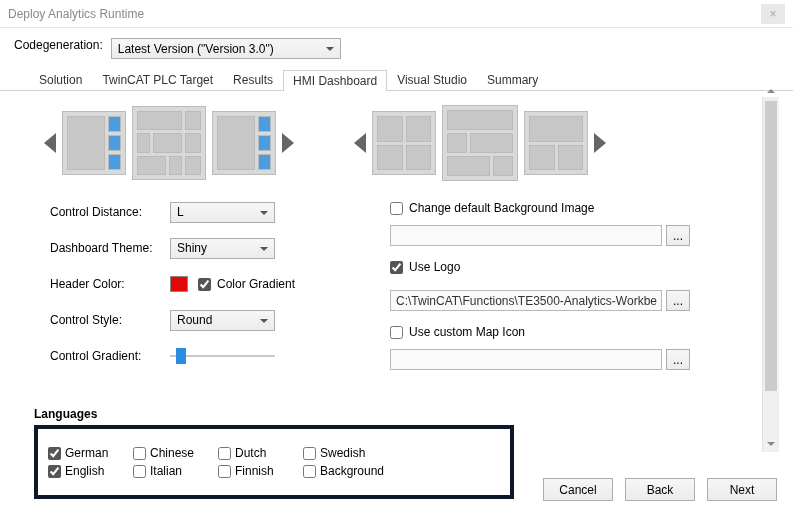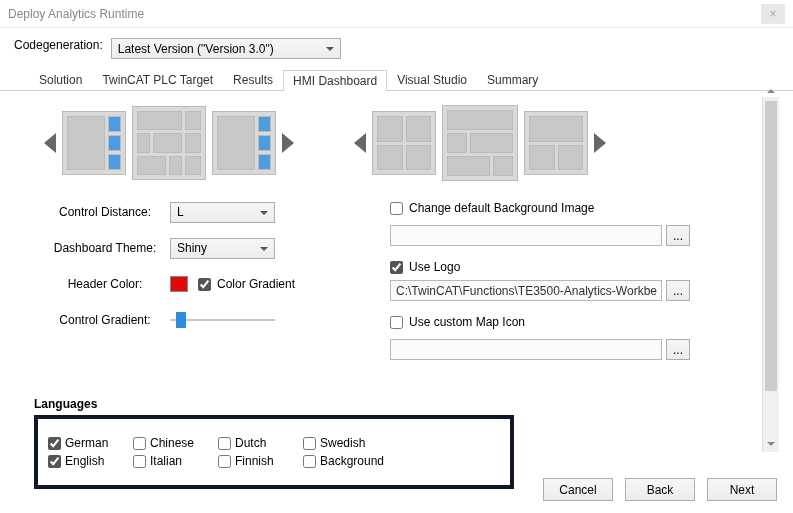--- a/index.html
+++ b/index.html
@@ -49,21 +49,21 @@
 .tmpl.d { grid-template-columns:1fr 1fr; grid-template-rows:1fr 1fr;}
 .tmpl.e { grid-template-columns:1fr 1fr 1fr; grid-template-rows:1fr 1fr 1fr; width:76px; height:76px;}
 .tmpl.f { grid-template-columns:1fr 1fr; grid-template-rows:1fr 1fr;}
 
 
 .form-cols { display:flex; gap:40px; padding:8px 10px 4px 36px;}
 .col { display:flex; flex-direction:column; gap:14px; }
 .col.left { width:300px;}
 .col.right { width:300px;}
 .form-row { display:flex; align-items:center; gap:10px; height:22px;}
-.form-row .lbl { width:110px;text-align:center; }
+.form-row .lbl { width:110px; }
 .select { width:105px; height:21px; border:1px solid #adadad; background:linear-gradient(#f6f6f6,#ececec); position:relative; display:flex; align-items:center; padding:0 18px 0 6px;}
 .select::after{ content:""; position:absolute; right:6px; top:8px; border-left:4px solid transparent; border-right:4px solid transparent; border-top:4px solid #555;}
 .color-swatch { width:18px; height:16px; background:#e00808; border:1px solid #888;}
 .cb { display:flex; align-items:center; gap:6px;}
 .cb input, input[type=checkbox]{ width:13px;height:13px; margin:0; accent-color:#555;}
 .slider { width:105px; height:20px; position:relative;}
 .slider .track{ position:absolute; left:0; right:0; top:9px; height:2px; background:#c8c8c8;}
 .slider .thumb{ position:absolute; left:6px; top:2px; width:10px; height:16px; background:#2b8de0; }
 
 .path-row { display:flex; align-items:center; gap:4px;}
@@ -181,20 +181,26 @@
         </div>
         <div class="form-row">
           <span class="lbl">Header Color:</span>
           <div class="color-swatch"></div>
           <label class="cb">
             <input type="checkbox" checked="" style="">
             <span>Color Gradient</span>
           </label>
         </div>
         <div class="form-row">
+          <span class="lbl">Control Style:</span>
+          <div class="select">
+              <span>Round</span>
+            </div>
+        </div>
+        <div class="form-row">
           <span class="lbl">Control Gradient:</span>
           <div class="slider">
             <div class="track"></div>
               <div class="thumb"></div>
           </div>
         </div>
       </div>
 
       <div class="col right">
         <div>
@@ -205,21 +211,21 @@
           <div class="path-row" style="margin-top:10px;">
             <div class="path-input empty"></div>
             <div class="browse-btn">...</div>
           </div>
         </div>
         <div>
           <label class="cb">
             <input type="checkbox" checked="" style="">
             <span>Use Logo</span>
           </label>
-          <div class="path-row" style="margin-top:6px;">
+          <div class="path-row" style="margin-top:16px;">
             <div class="path-input">C:\TwinCAT\Functions\TE3500-Analytics-Workbe</div>
             <div class="browse-btn">...</div>
           </div>
         </div>
         <div>
           <label class="cb">
             <input type="checkbox" style="">
             <span>Use custom Map Icon</span>
           </label>
           <div class="path-row" style="margin-top:10px;">

